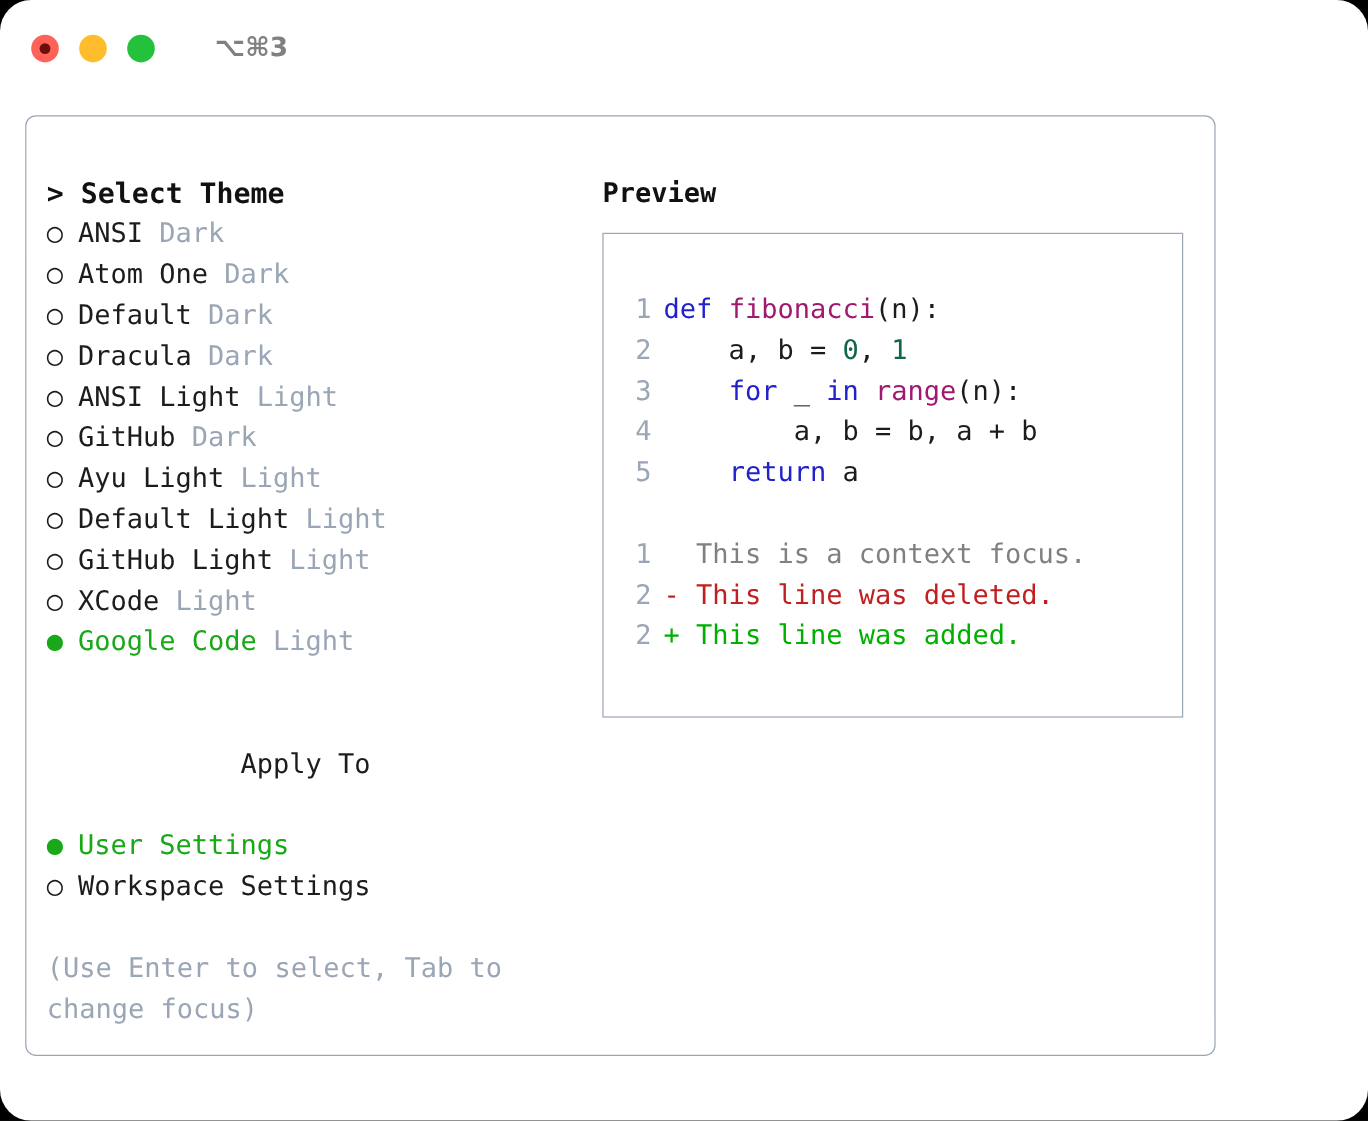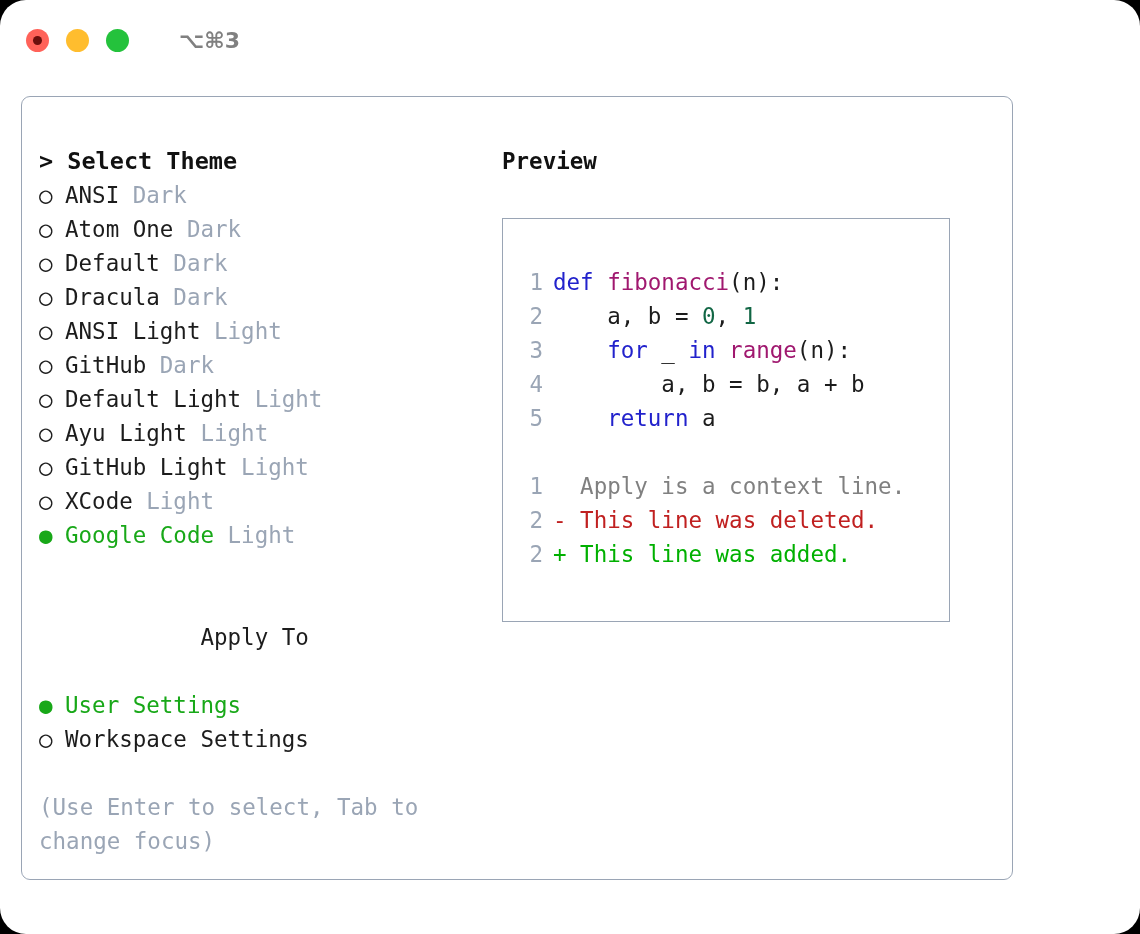--- a/index.html
+++ b/index.html
@@ -149,22 +149,22 @@
   }
   .preview-label {
     font-family: "DejaVu Sans Mono", monospace;
     font-size: 22.5px;
     font-weight: bold;
     color: #111111;
     line-height: 34px;
   }
 
   .code-box {
-    margin-top: 40px;
-    width: 448px;
+    margin-top: 16px;
+    width: 484px;
     height: 404px;
     border: 1.5px solid #9aa5b5;
     box-sizing: border-box;
     background: #ffffff;
     padding: 46px 0 0 12px;
   }
 
   .code-line {
     font-family: "DejaVu Sans Mono", monospace;
     font-size: 22.5px;
@@ -209,22 +209,22 @@
       <div class="left-col">
         <div class="mono-row header-row">&gt; Select Theme</div>
 
         <div id="theme-list">
             <div class="mono-row"><span class="bullet bullet-hollow">○</span><span class="theme-name">ANSI</span><span class="theme-kind"> Dark</span></div>
             <div class="mono-row"><span class="bullet bullet-hollow">○</span><span class="theme-name">Atom One</span><span class="theme-kind"> Dark</span></div>
             <div class="mono-row"><span class="bullet bullet-hollow">○</span><span class="theme-name">Default</span><span class="theme-kind"> Dark</span></div>
             <div class="mono-row"><span class="bullet bullet-hollow">○</span><span class="theme-name">Dracula</span><span class="theme-kind"> Dark</span></div>
             <div class="mono-row"><span class="bullet bullet-hollow">○</span><span class="theme-name">ANSI Light</span><span class="theme-kind"> Light</span></div>
             <div class="mono-row"><span class="bullet bullet-hollow">○</span><span class="theme-name">GitHub</span><span class="theme-kind"> Dark</span></div>
+            <div class="mono-row"><span class="bullet bullet-hollow">○</span><span class="theme-name">Ayu Light</span><span class="theme-kind"> Light</span></div>
             <div class="mono-row"><span class="bullet bullet-hollow">○</span><span class="theme-name">Default Light</span><span class="theme-kind"> Light</span></div>
-            <div class="mono-row"><span class="bullet bullet-hollow">○</span><span class="theme-name">Ayu Light</span><span class="theme-kind"> Light</span></div>
             <div class="mono-row"><span class="bullet bullet-hollow">○</span><span class="theme-name">GitHub Light</span><span class="theme-kind"> Light</span></div>
             <div class="mono-row"><span class="bullet bullet-hollow">○</span><span class="theme-name">XCode</span><span class="theme-kind"> Light</span></div>
             <div class="mono-row"><span class="bullet bullet-filled">●</span><span class="theme-name selected">Google Code</span><span class="theme-kind"> Light</span></div>
           </div>
 
         <div class="section-gap"></div>
 
         <div class="apply-title">
           <span class="bullet"></span><span>Apply To</span>
         </div>
@@ -243,21 +243,21 @@
         <div class="code-box">
           <div id="code-lines">
               <span class="code-line"><span class="ln">1</span><span class="tok-kw">def </span><span class="tok-fn">fibonacci</span><span class="tok-plain">(n):</span></span>
               <span class="code-line"><span class="ln">2</span><span class="tok-plain">    a, b = </span><span class="tok-num">0</span><span class="tok-plain">, </span><span class="tok-num">1</span></span>
               <span class="code-line"><span class="ln">3</span><span class="tok-plain">    </span><span class="tok-kw">for</span><span class="tok-plain"> _ </span><span class="tok-kw">in</span><span class="tok-plain"> </span><span class="tok-fn">range</span><span class="tok-plain">(n):</span></span>
               <span class="code-line"><span class="ln">4</span><span class="tok-plain">        a, b = b, a + b</span></span>
               <span class="code-line"><span class="ln">5</span><span class="tok-plain">    </span><span class="tok-kw">return</span><span class="tok-plain"> a</span></span>
             </div>
           <span class="blank-line"></span>
           <div id="diff-lines">
-              <span class="code-line"><span class="ln">1</span><span class="tok-ctx">  Apply is a context line.</span></span>
+              <span class="code-line"><span class="ln">1</span><span class="tok-ctx">  This is a context focus.</span></span>
               <span class="code-line"><span class="ln">2</span><span class="tok-del">- This line was deleted.</span></span>
               <span class="code-line"><span class="ln">2</span><span class="tok-add">+ This line was added.</span></span>
             </div>
         </div>
       </div>
 
     </div>
   </div>
 </div>
 

